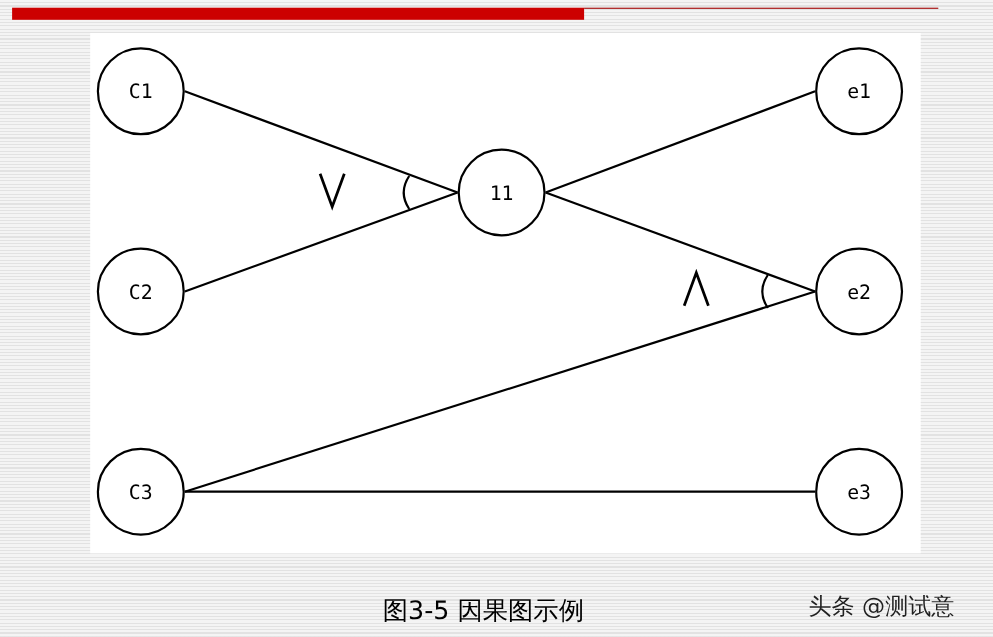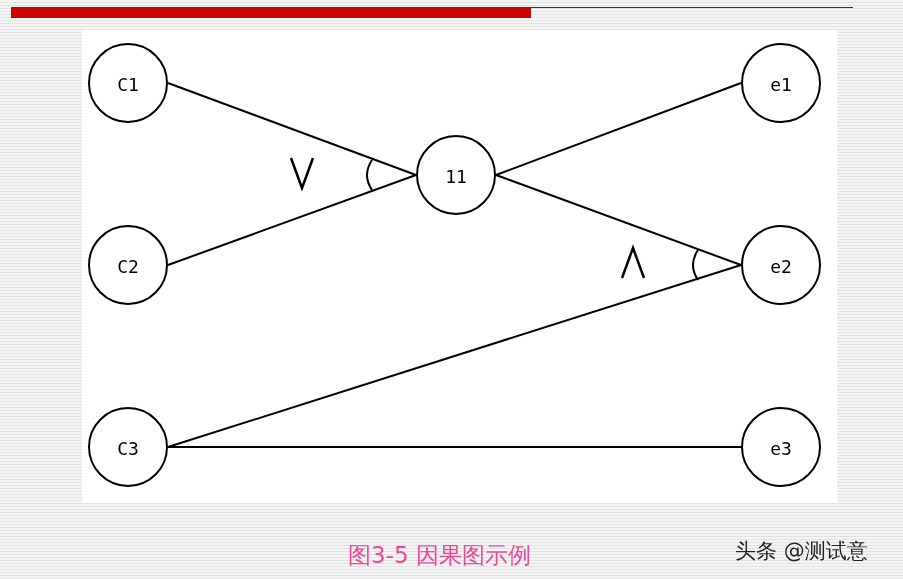--- a/index.html
+++ b/index.html
@@ -7,21 +7,21 @@
     width: 903px; height: 579px; position: relative; overflow: hidden;
     background-color: #ffffff;
     background-image: repeating-linear-gradient(to bottom, #f4f4f4 0px, #f4f4f4 2px, #e2e2e2 2px, #e2e2e2 3px);
     font-family: "DejaVu Sans", sans-serif;
   }
   .topbar-thick { position: absolute; left: 11px; top: 7px; width: 520px; height: 11px; background: #cc0000; }
   .topbar-thin { position: absolute; left: 531px; top: 7px; width: 322px; height: 1px; background: #a00000; }
   .panel { position: absolute; left: 82px; top: 30px; width: 755px; height: 473px; background: #ffffff; }
   svg.diagram { position: absolute; left: 0; top: 0; }
   .node-label { font-family: "DejaVu Sans Mono", monospace; font-size: 18px; fill: #000; }
-  .caption { position: absolute; left: 348px; top: 540px; font-size: 23px; color: #ec4899; font-family: "DejaVu Sans", sans-serif; }
+  .caption { position: absolute; left: 348px; top: 540px; font-size: 23px; color: #000000; font-family: "DejaVu Sans", sans-serif; }
   .watermark { position: absolute; left: 735px; top: 537px; font-size: 21px; color: #222; font-family: "DejaVu Sans", sans-serif; text-shadow: 0 0 1px #fff; text-align: right; }
 </style>
 </head>
 <body>
 
 <div class="topbar-thick"></div>
 <div class="topbar-thin"></div>
 <div class="panel"></div>
 
 <svg class="diagram" width="903" height="579">

